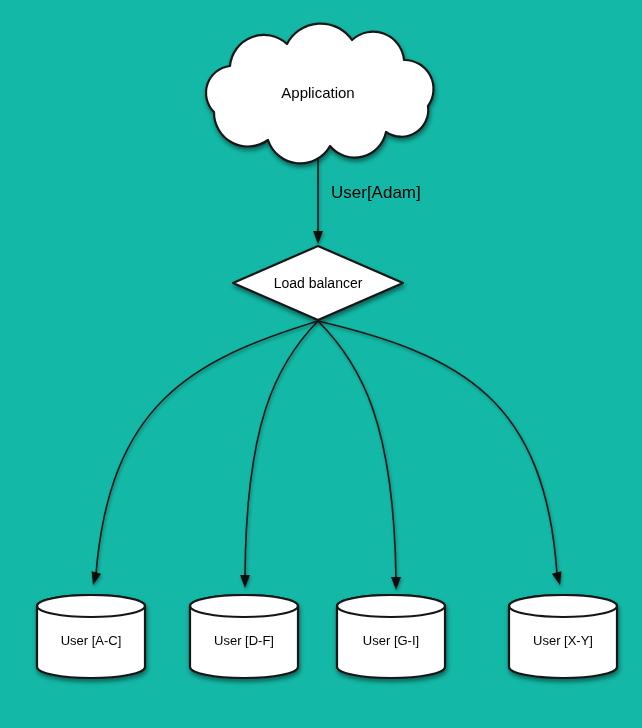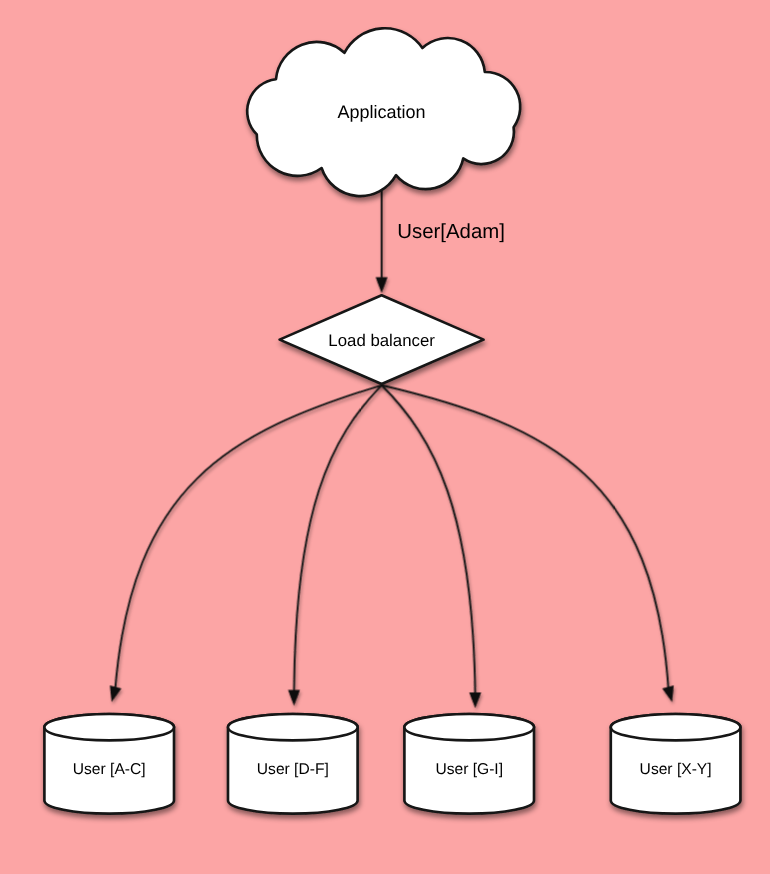--- a/index.html
+++ b/index.html
@@ -4,21 +4,21 @@
 <style>
   html, body {
     margin: 0;
     padding: 0;
     background: #ffffff;
   }
   .stage {
     position: relative;
     width: 642px;
     height: 728px;
-    background: #fca5a5;
+    background: #14b8a6;
     overflow: hidden;
   }
   svg {
     display: block;
   }
   .shape {
     fill: #ffffff;
     stroke: #161616;
     stroke-width: 2.2;
     stroke-linejoin: round;

